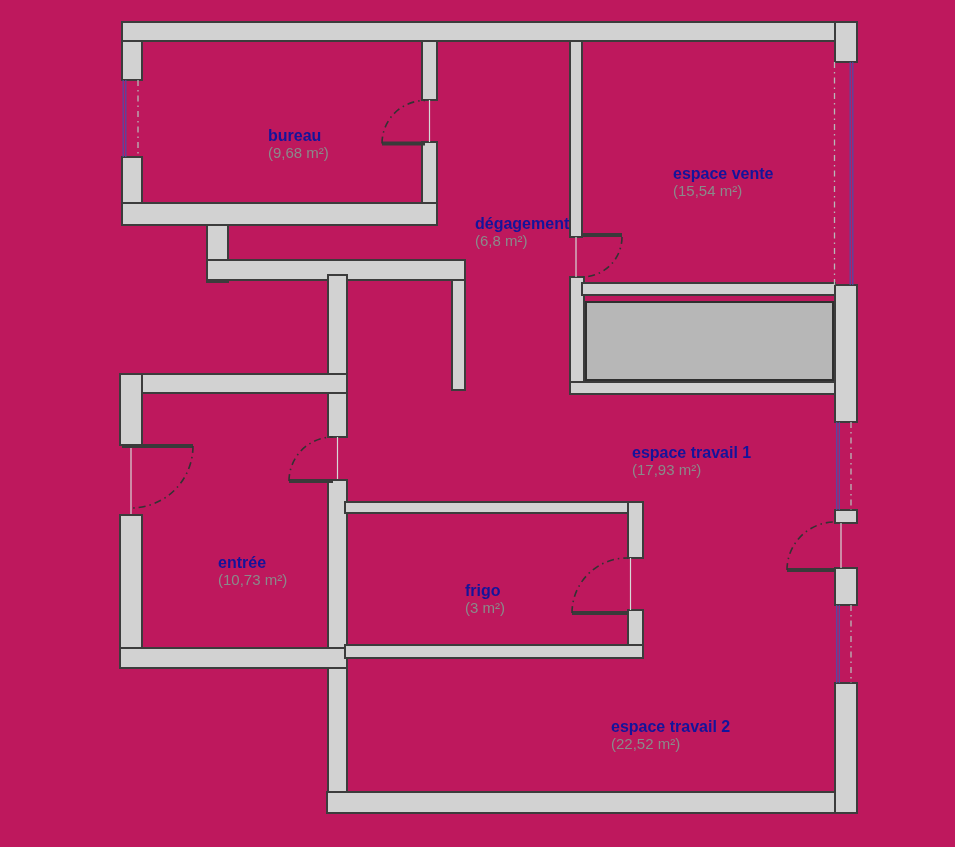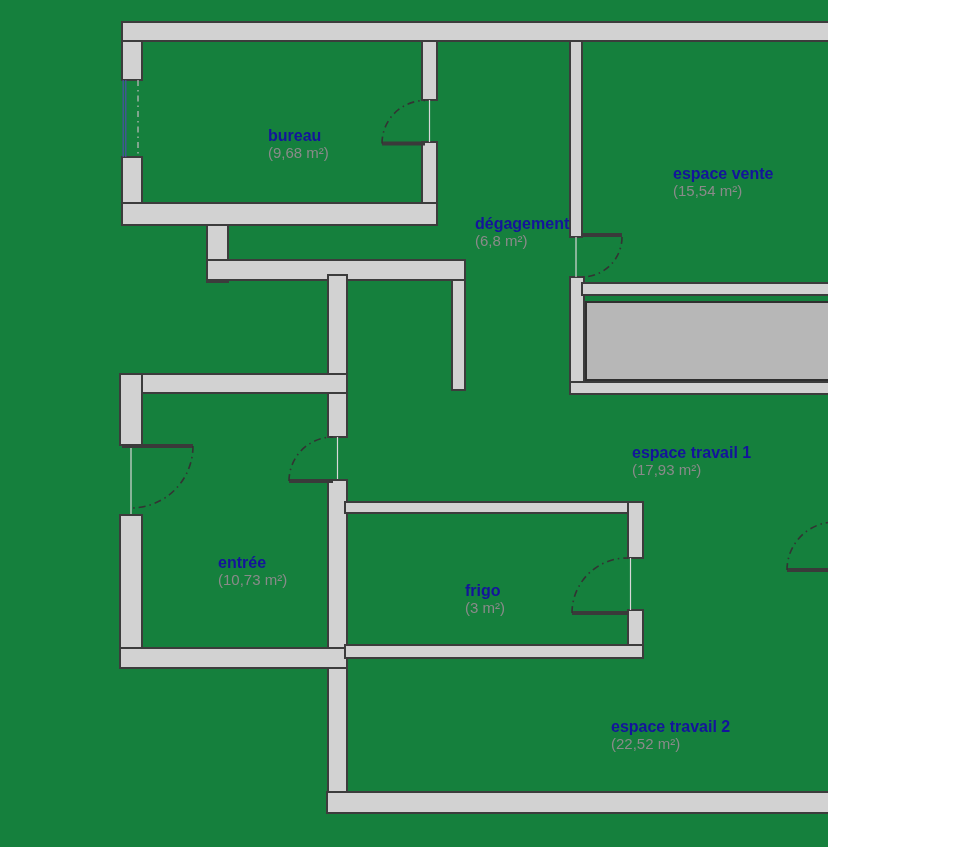--- a/index.html
+++ b/index.html
@@ -1,16 +1,16 @@
 <!DOCTYPE html>
 <html><head>
 <meta charset="utf-8">
 <style>
   html,body{margin:0;padding:0;background:#ffffff;}
-  .plan-wrap{position:relative;width:828px;height:847px;background:#15803d;overflow:hidden;}
+  .plan-wrap{position:relative;width:955px;height:847px;background:#be185d;overflow:hidden;}
   svg{display:block;}
   .room-name{font-family:"Liberation Sans",sans-serif;font-weight:bold;font-size:16px;}
   .room-area{font-family:"Liberation Sans",sans-serif;font-weight:normal;font-size:15px;}
 </style>
 </head>
 <body>
 
 <div class="plan-wrap">
   <svg id="plan-svg" width="955" height="847" viewBox="0 0 955 847" xmlns="http://www.w3.org/2000/svg">
       <rect x="122" y="22" width="735" height="19" fill="#d2d2d2" stroke="#3c3c3c" stroke-width="1.3" shape-rendering="crispEdges"></rect>

